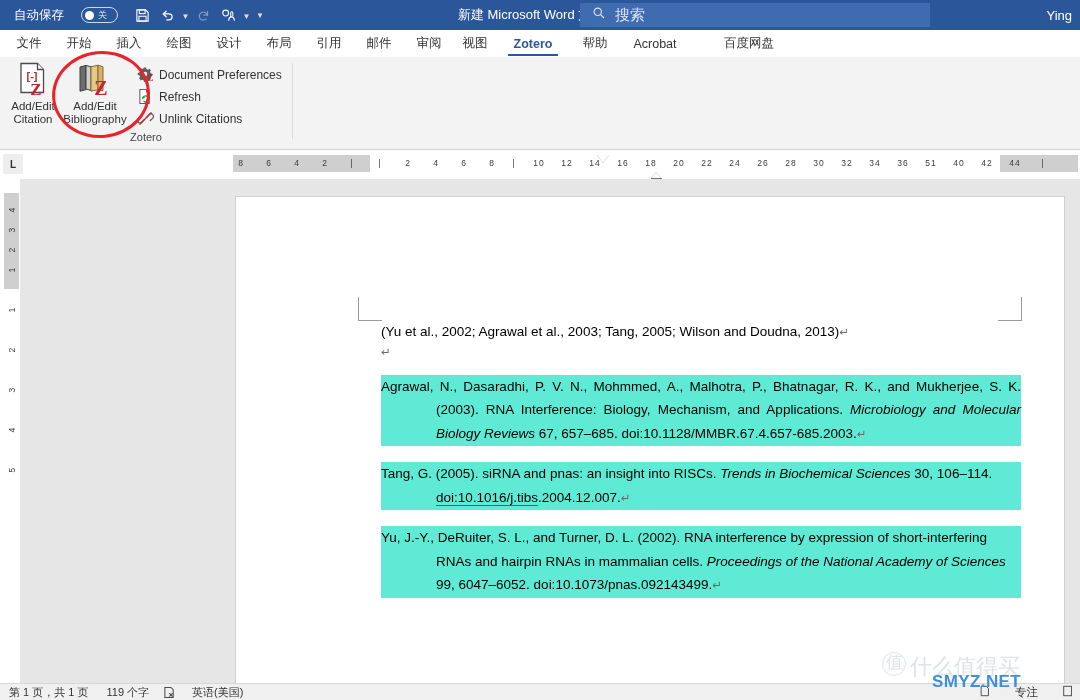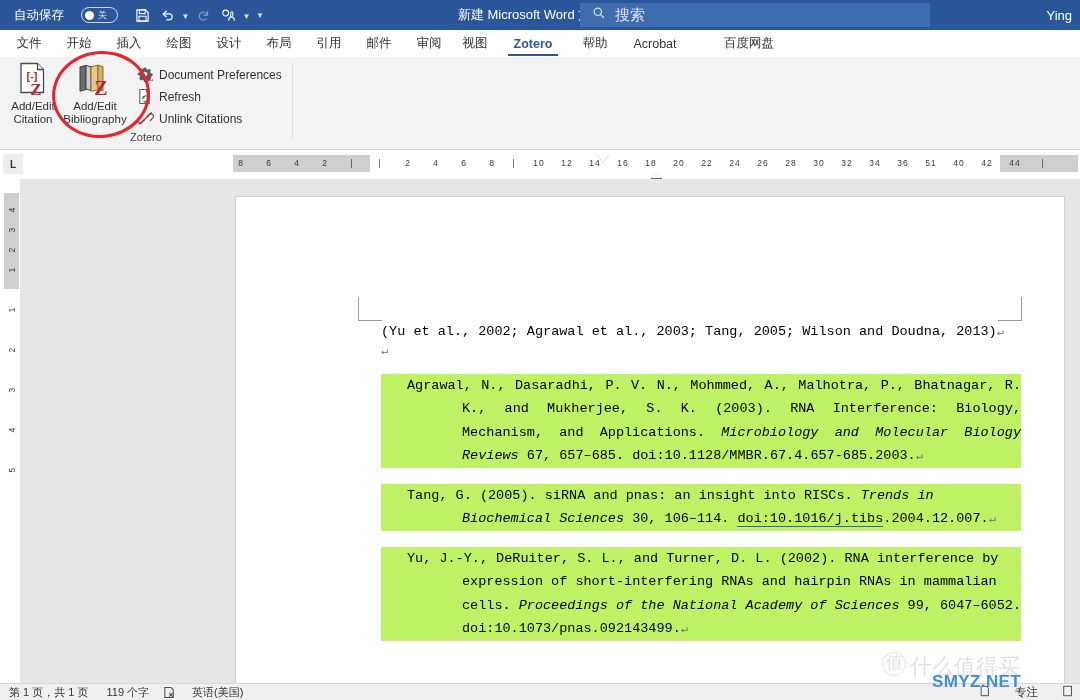--- a/index.html
+++ b/index.html
@@ -184,40 +184,40 @@
     background: #ffffff; border: 1px solid #d0d0d0; border-bottom: none;
   }
   .margin-mark {
     position: absolute; width: 24px; height: 24px;
   }
   .margin-mark.tl { left: 122px; top: 100px; border-left: 1.2px solid #9a9a9a; border-bottom: 1.2px solid #9a9a9a; }
   .margin-mark.tr { left: 762px; top: 100px; border-right: 1.2px solid #9a9a9a; border-bottom: 1.2px solid #9a9a9a; }
 
   .body-text {
     position: absolute; left: 145px; top: 125px; width: 640px;
-    font-family: Liberation Mono, monospace;
+    font-family: Liberation Sans, sans-serif;
     font-size: 13.5px; color: #000000;
   }
   .p-cite { margin: 0 0 0px 0; line-height: 19px; }
   .pilcrow { color: #6a6a6a; font-size: 11.5px; vertical-align: baseline; }
   .p-empty { height: 19px; line-height: 19px; margin: 0; }
 
   .bib {
     background: #c9c9c9;
     margin: 0 0 16px 0;
     padding: 0;
   }
   .bibentry {
     text-align: justify;
     text-align-last: left;
     line-height: 23.5px;
-    padding-left: 81px;
+    padding-left: 55px;
     text-indent: -55px;
     margin-bottom: 16px;
-    background: #bef264;
+    background: #5eead4;
     box-decoration-break: clone;
     -webkit-box-decoration-break: clone;
   }
   .bibentry:last-child { margin-bottom: 0; }
   .bibentry i { font-style: italic; }
   .sq {
     border-bottom: 1.4px dotted #d93025;
     padding-bottom: 0px;
   }
   .link-u { border-bottom: 1.6px solid #2f5fd0; }

